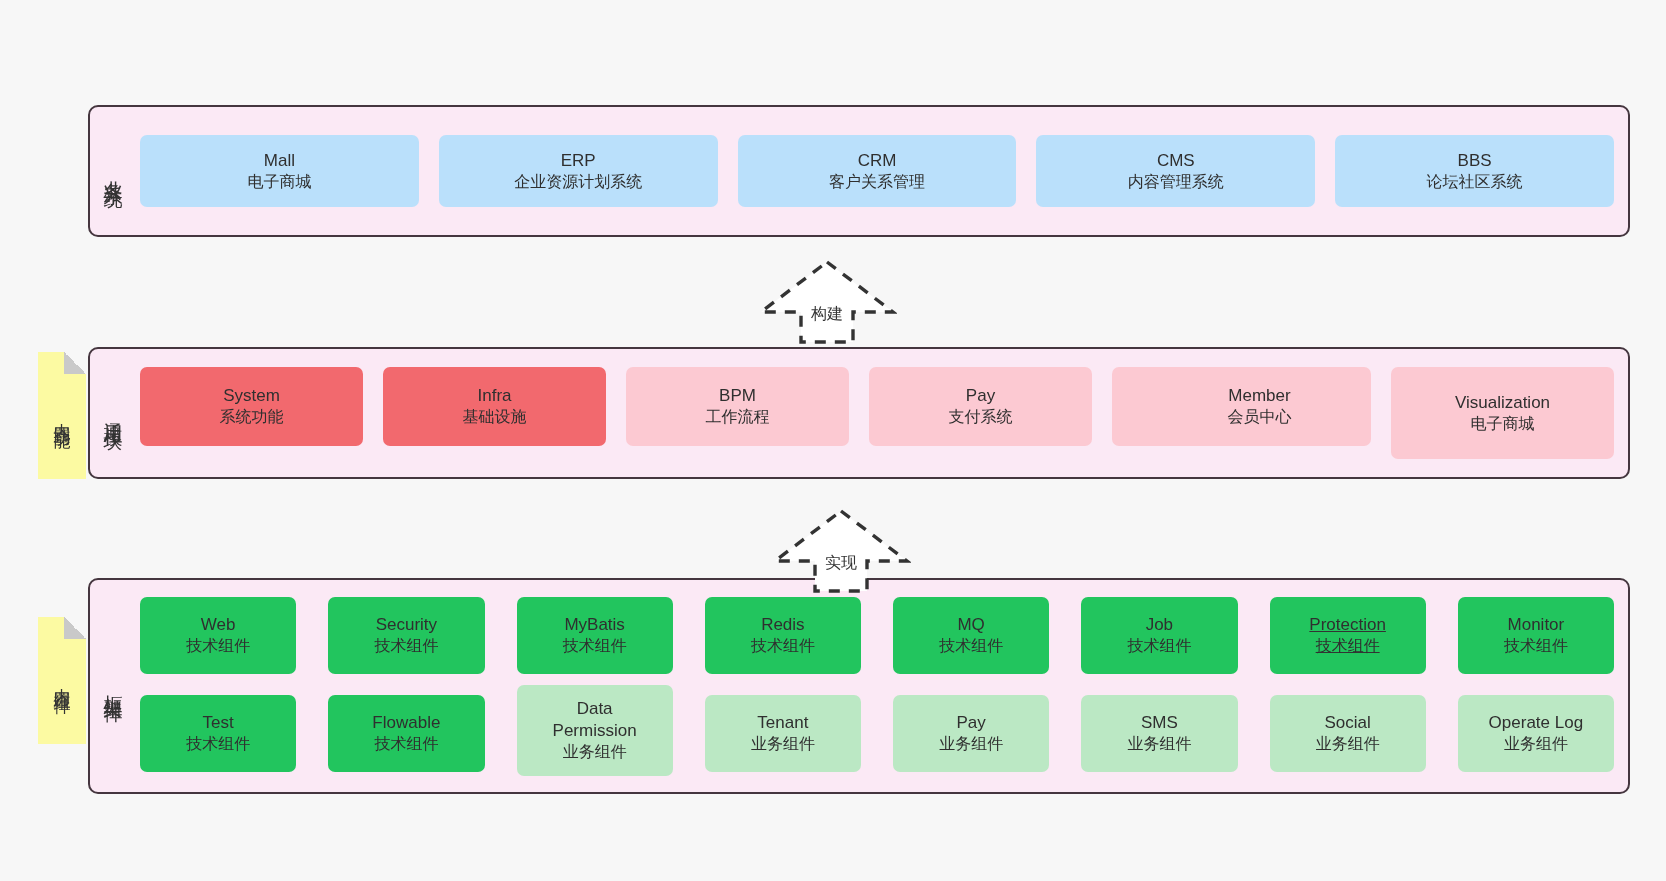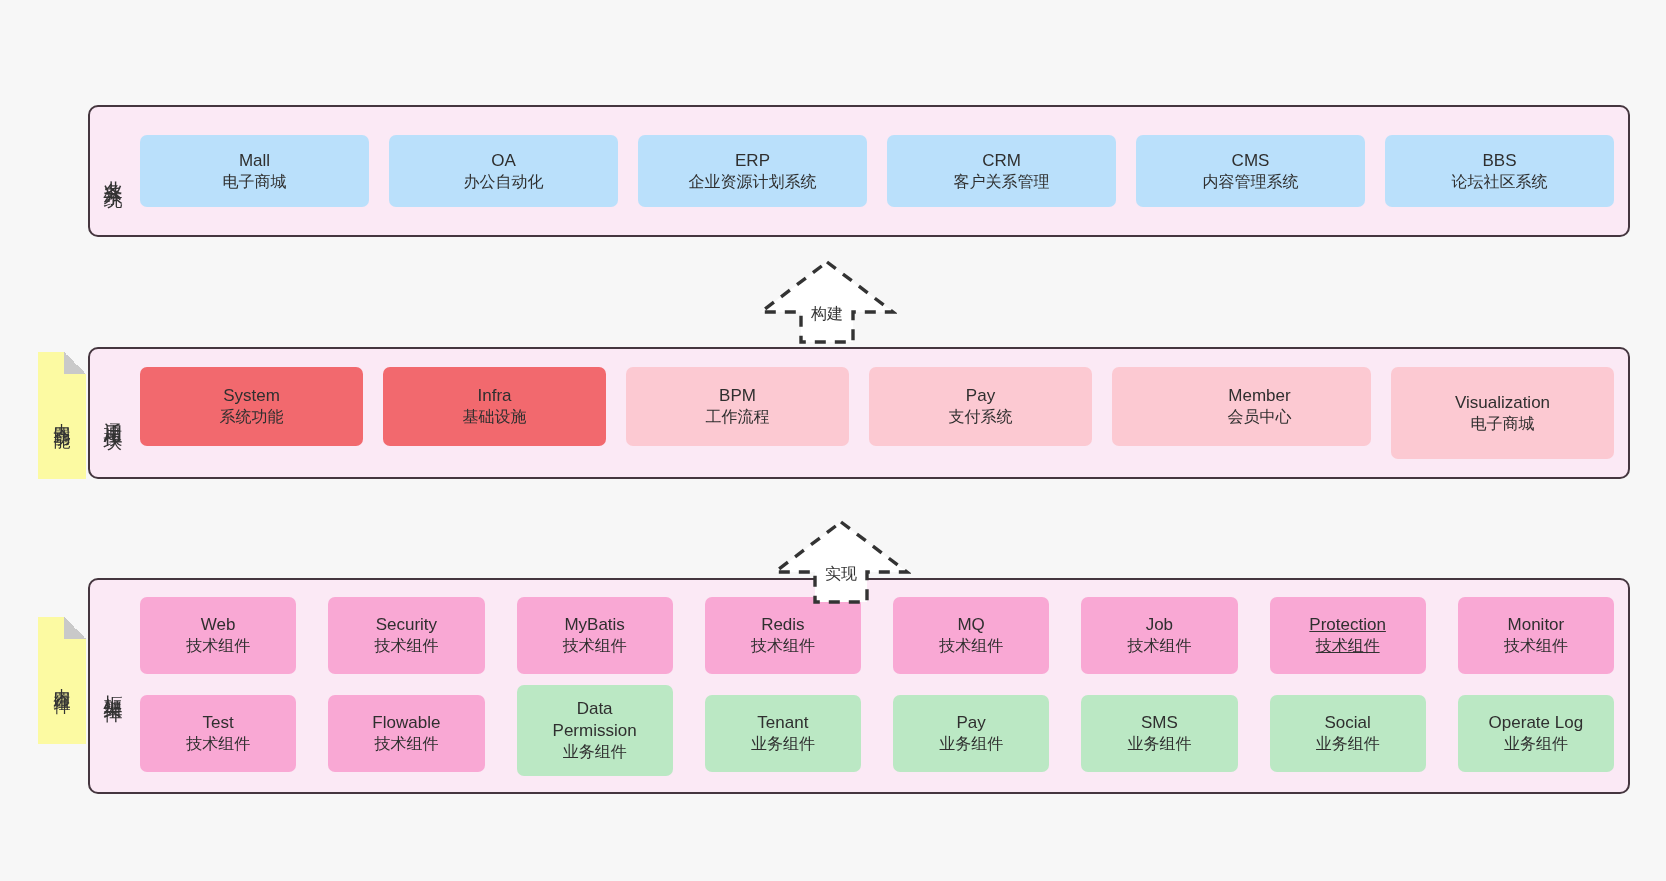--- a/index.html
+++ b/index.html
@@ -80,21 +80,21 @@
   }
   .node .t-cn {
     font-size: 16px;
     color: #2f2f2f;
   }
 
   
   .c-blue       { background: #bae0fb; }
   .c-red        { background: #f2696e; }
   .c-pink       { background: #fcc9d2; }
-  .c-green      { background: #f9a8d4; }
+  .c-green      { background: #22c55e; }
   .c-lightgreen { background: #bbe8c4; }
 
   
   .sticky {
     position: absolute;
     background: #fcfaa2;
     box-sizing: border-box;
     z-index: 3;
   }
   .sticky .fold {
@@ -139,24 +139,20 @@
 
 <div id="canvas">
 
   <div class="layer" id="layer-business" style="left:88px; top:105px; width:1542px; height:132px;">
     <div class="layer-caption">业务系统</div>
     <div class="layer-boxes">
       <div class="box-row">
         <div class="node c-blue" style="height:72px;">
           <span class="t-en">Mall</span>
           <span class="t-cn">电子商城</span>
-        </div>
-        <div class="node c-blue" style="height:72px;">
-          <span class="t-en">OA</span>
-          <span class="t-cn">办公自动化</span>
         </div>
         <div class="node c-blue" style="height:72px;">
           <span class="t-en">ERP</span>
           <span class="t-cn">企业资源计划系统</span>
         </div>
         <div class="node c-blue" style="height:72px;">
           <span class="t-en">CRM</span>
           <span class="t-cn">客户关系管理</span>
         </div>
         <div class="node c-blue" style="height:72px;">
@@ -208,21 +204,21 @@
           <span class="t-cn">会员中心</span>
         </div>
         <div class="node c-pink" style="height:92px;">
           <span class="t-en">Visualization</span>
           <span class="t-cn">电子商城</span>
         </div>
       </div>
     </div>
   </div>
 
-  <div class="arrow" style="left:771px; top:518px; width:140px; height:88px;">
+  <div class="arrow" style="left:771px; top:507px; width:140px; height:88px;">
     <svg width="140" height="88" viewBox="0 0 140 88">
       <path d="M70 4 L136 54 L96 54 L96 84 L44 84 L44 54 L4 54 Z" fill="#ffffff" stroke="#333333" stroke-width="3.4" stroke-dasharray="11 9" stroke-linejoin="miter"></path>
     </svg>
     <span class="arrow-label" style="top:46px;">实现</span>
   </div>
 
   <div class="sticky" style="left:38px; top:617px; width:48px; height:127px;">
     <div class="fold"></div>
     <div class="sticky-label">内置组件</div>
   </div>

